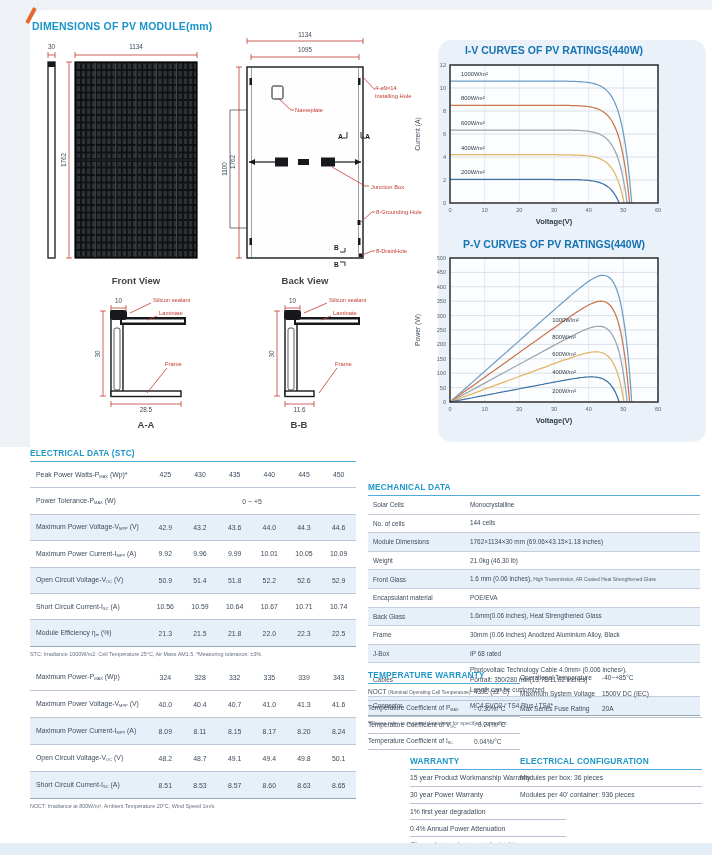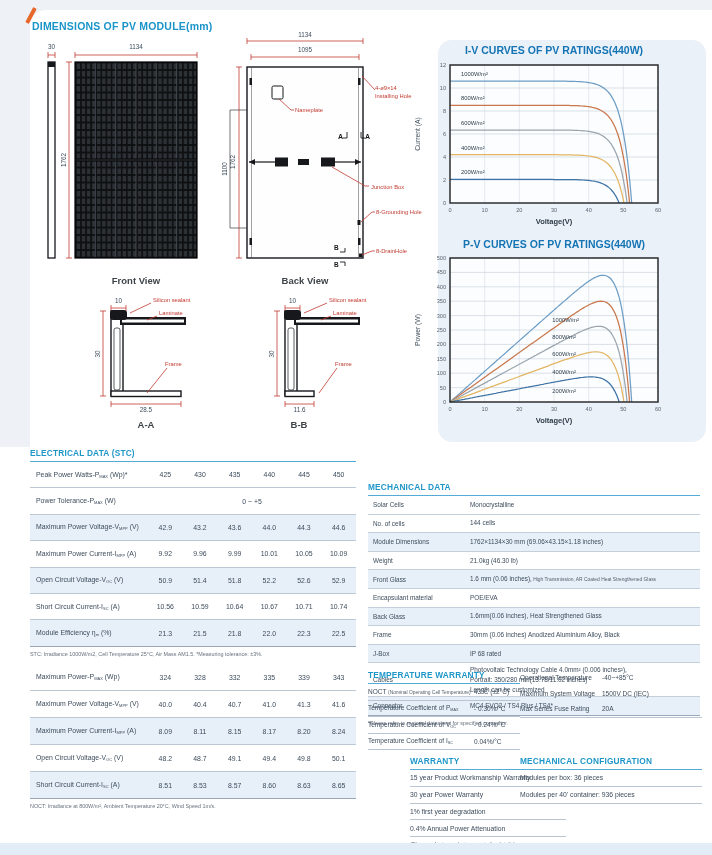--- a/index.html
+++ b/index.html
@@ -519,20 +519,20 @@
   <div class="line-rows" id="warranty-lines">
       <div class="line-row">15 year Product Workmanship Warranty</div>
       <div class="line-row">30 year Power Warranty</div>
       <div class="line-row">1% first year degradation</div>
       <div class="line-row">0.4% Annual Power Attenuation</div>
     </div>
   <div class="foot">(Please refer to product warranty for details)</div>
 </div>
 
 <div class="block" style="left:520px;top:756px;width:182px;">
-  <div class="sec-h">MECHANICAL CONFIGURATION</div>
+  <div class="sec-h">ELECTRICAL CONFIGURATION</div>
   <div class="line-rows" id="packaging-lines">
       <div class="line-row">Modules per box: 36 pieces</div>
       <div class="line-row">Modules per 40' container: 936 pieces</div>
     </div>
 </div>
 
 <div class="abs bottom-strip"></div>
 
 </body></html>

